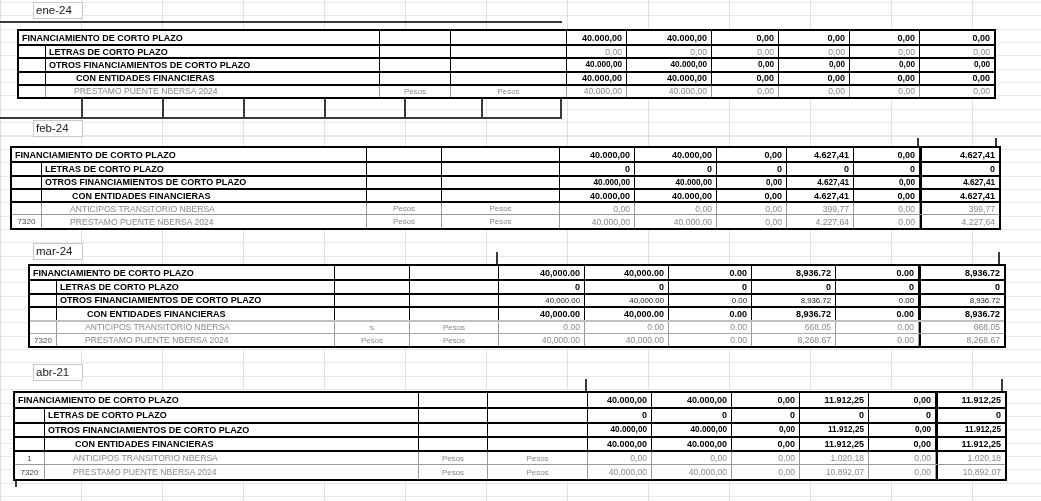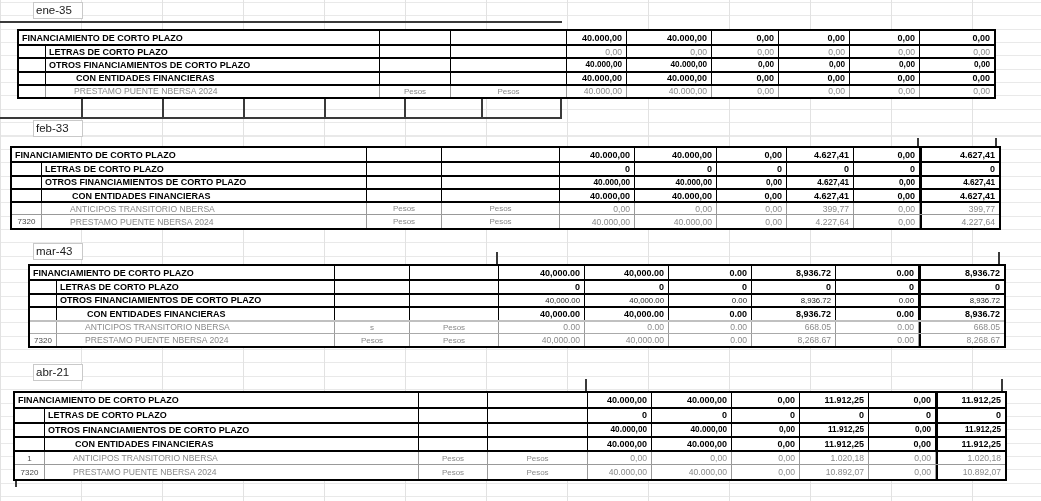--- a/index.html
+++ b/index.html
@@ -30,23 +30,23 @@
   .v-gray{font-size:8.6px;color:#8a8a8a;}
   .v-smallreg{font-size:7.8px;color:#222;}
   .unit{font-size:8px;color:#8a8a8a;}
   .code{font-size:8px;color:#4a4a4a;}
 </style>
 </head>
 <body>
 
 <div id="stage">
 
-  <div class="month-label" style="left:33px;top:2px;">ene-35</div>
-  <div class="month-label" style="left:33px;top:120px;">feb-33</div>
-  <div class="month-label" style="left:33px;top:243px;">mar-43</div>
+  <div class="month-label" style="left:33px;top:2px;">ene-24</div>
+  <div class="month-label" style="left:33px;top:120px;">feb-24</div>
+  <div class="month-label" style="left:33px;top:243px;">mar-24</div>
   <div class="month-label" style="left:33px;top:364px;">abr-21</div>
 
   <div class="artifact" style="left:0;top:21px;width:562px;height:2px;"></div>
   <div class="artifact" style="left:0;top:117px;width:562px;height:2px;"></div>
   <div class="artifact" style="left:81px;top:97px;width:2px;height:21px;"></div>
   <div class="artifact" style="left:162px;top:97px;width:2px;height:21px;"></div>
   <div class="artifact" style="left:243px;top:97px;width:2px;height:21px;"></div>
   <div class="artifact" style="left:324px;top:97px;width:2px;height:21px;"></div>
   <div class="artifact" style="left:404px;top:97px;width:2px;height:21px;"></div>
   <div class="artifact" style="left:481px;top:97px;width:2px;height:21px;"></div>

